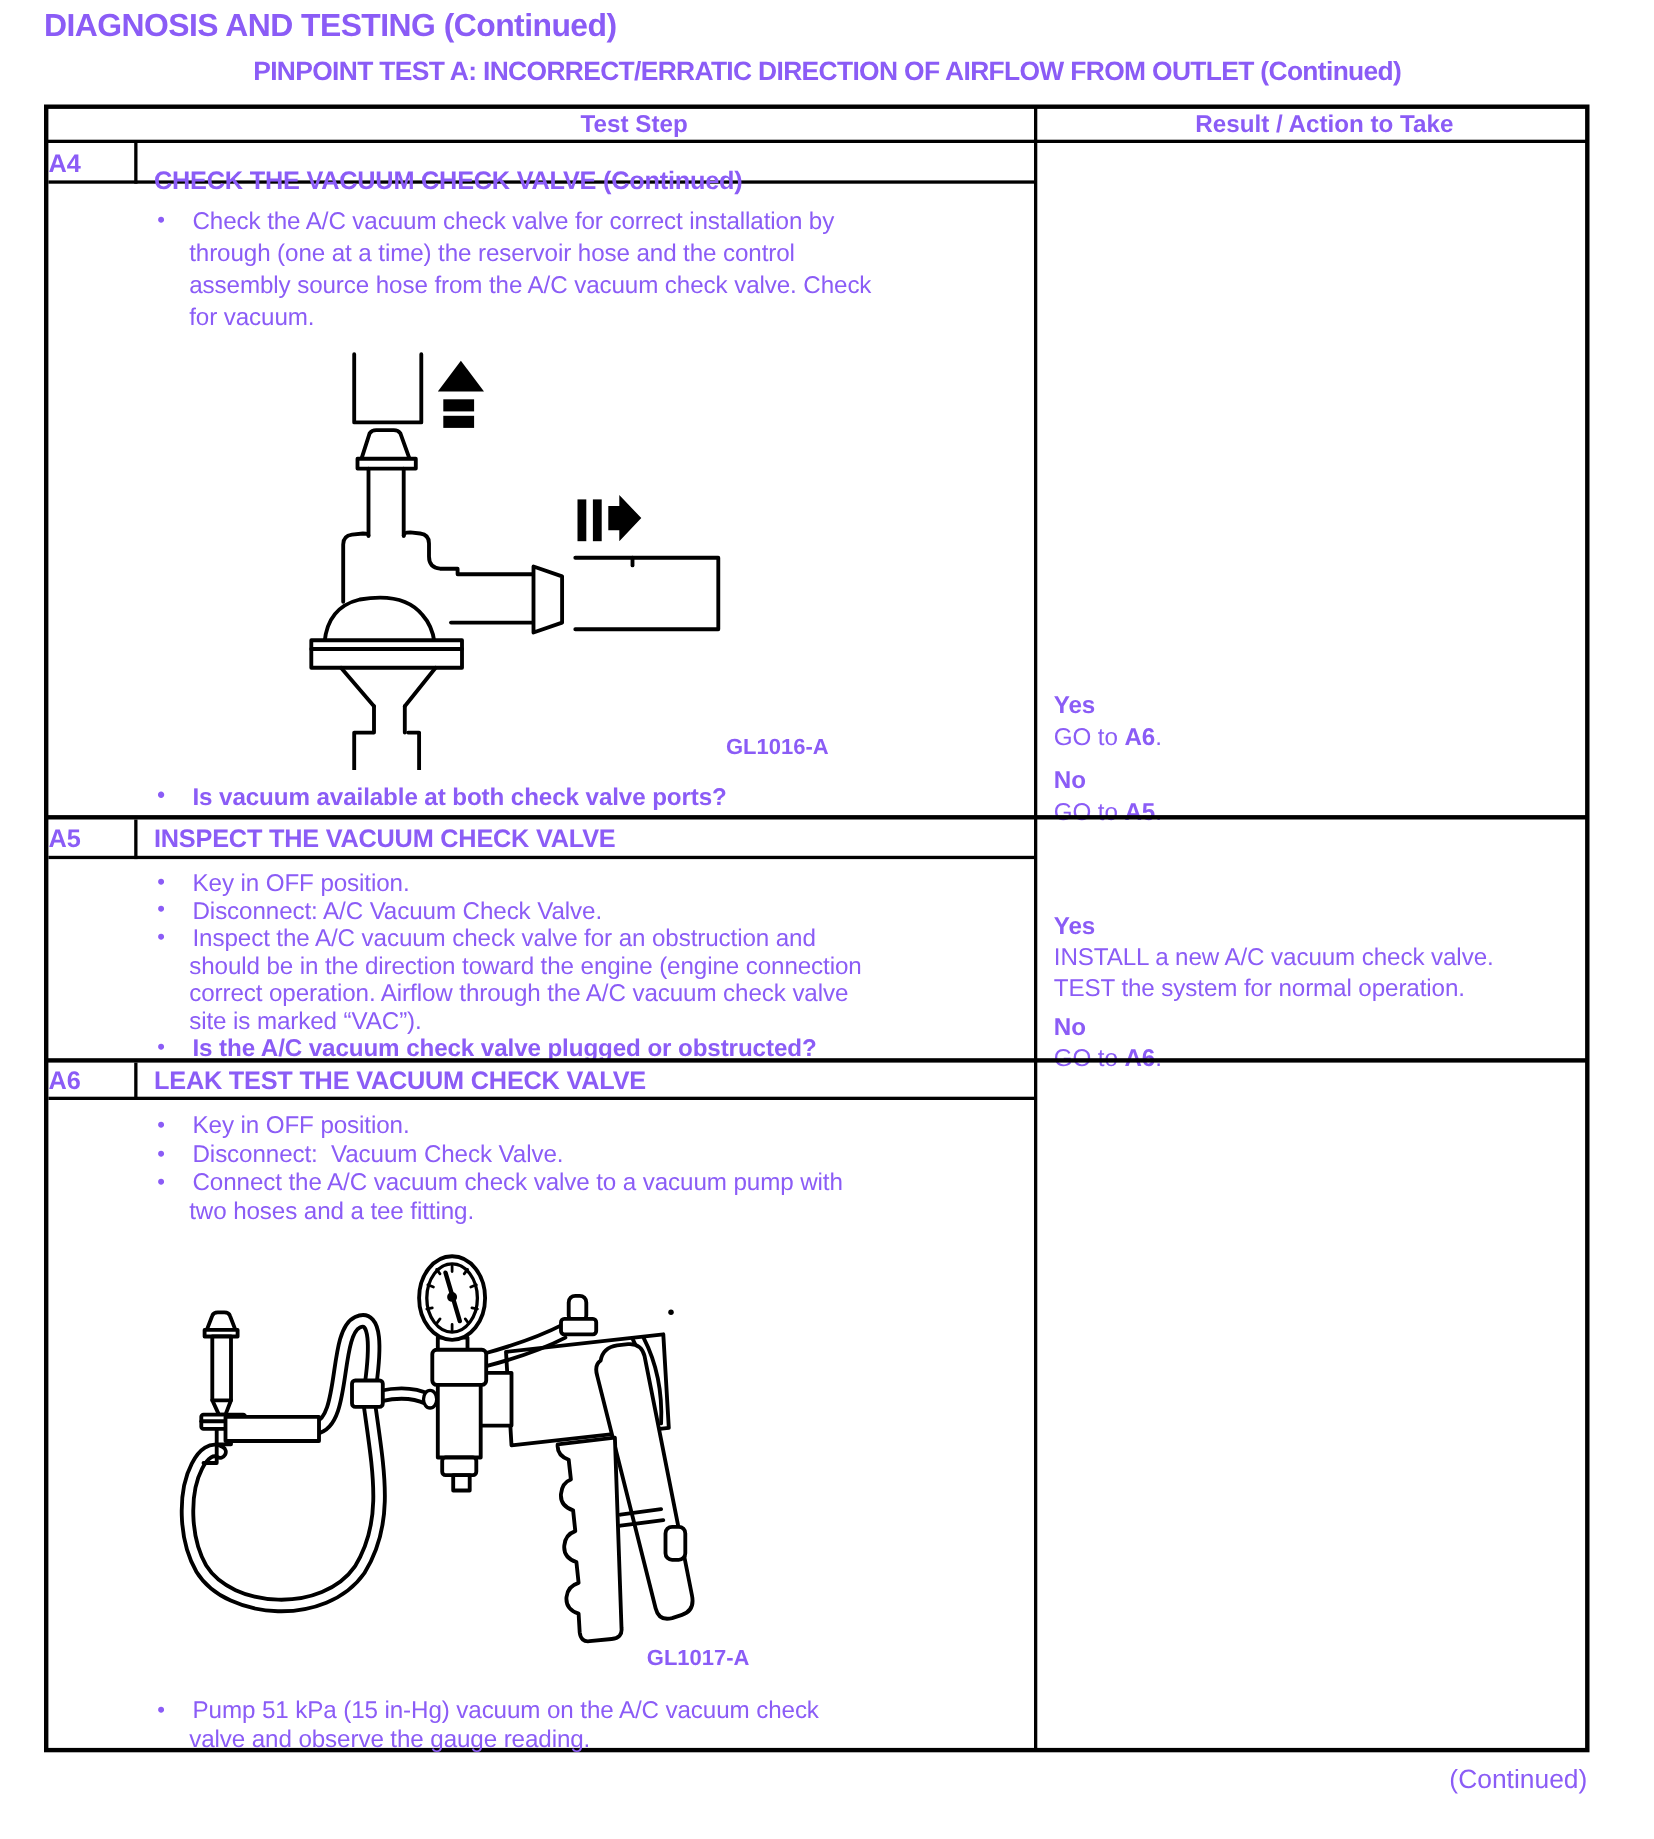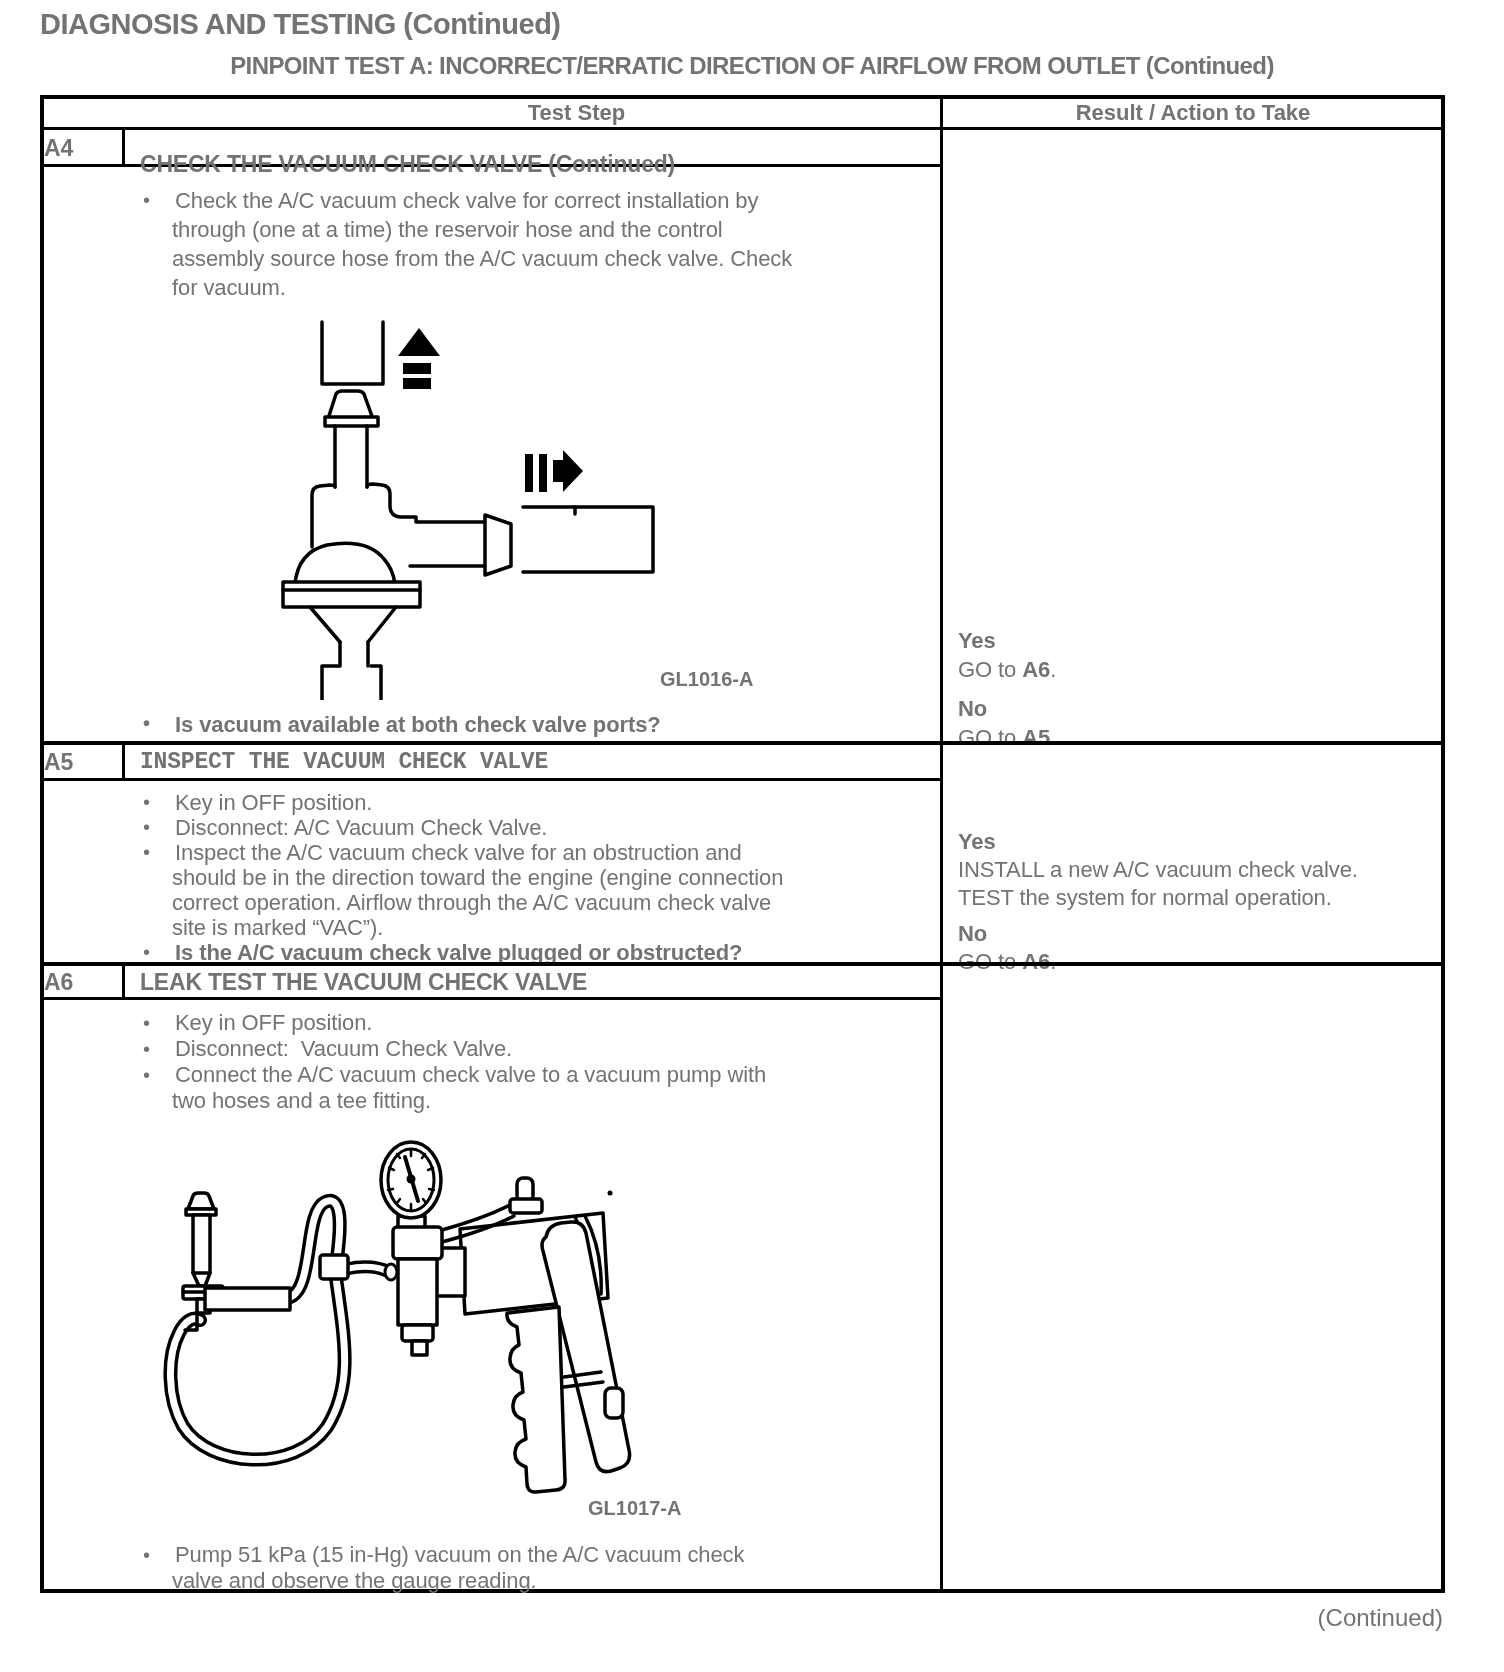--- a/index.html
+++ b/index.html
@@ -1,17 +1,17 @@
 <!DOCTYPE html>
 <html><head>
 <meta charset="utf-8">
 <style>
   html,body{margin:0;padding:0;background:#fff;}
   #page{position:relative;width:1504px;height:1672px;background:#ffffff;
-        font-family:"Liberation Sans","DejaVu Sans",sans-serif;color:#737373;overflow:hidden;}
+        font-family:"Liberation Sans","DejaVu Sans",sans-serif;color:#8b5cf6;overflow:hidden;}
   .abs{position:absolute;}
   .ln{position:absolute;background:#000;}
   .doc-title{font-size:29px;font-weight:bold;letter-spacing:-0.5px;white-space:nowrap;}
   .doc-subtitle{font-size:24px;font-weight:bold;letter-spacing:-0.6px;text-align:center;width:100%;white-space:nowrap;}
   .col-head{font-size:22px;font-weight:bold;text-align:center;}
   .step-id{font-size:23px;font-weight:bold;text-align:left;width:78px;}
   .step-title{font-size:23px;font-weight:bold;white-space:nowrap;letter-spacing:-0.2px;}
   .bullets{font-size:22px;letter-spacing:-0.1px;}
   .b-row{display:flex;}
   .b-marker{width:32px;flex:0 0 32px;font-size:20px;padding-left:3px;}
@@ -31,21 +31,21 @@
 <div id="page">
 
   <div class="abs doc-title" style="left:40px;top:8px;">DIAGNOSIS AND TESTING (Continued)</div>
   <div class="abs doc-subtitle" style="left:0px;top:52px;">PINPOINT TEST A: INCORRECT/ERRATIC DIRECTION OF AIRFLOW FROM OUTLET (Continued)</div>
 
   <div class="abs" style="left:40px;top:95px;width:1405px;height:1498px;border:4px solid #000;box-sizing:border-box;"></div>
   <div class="ln" style="left:940px;top:97px;width:3px;height:1494px;"></div>
   <div class="ln" style="left:42px;top:127px;width:1401px;height:3px;"></div>
 
   <div class="abs col-head" style="left:44px;top:100px;width:1065px;">Test Step</div>
-  <div class="abs col-head" style="left:943px;top:100px;width:500px;">Result / Action to Take</div>
+  <div class="abs col-head" style="left:943px;top:100px;width:500px;padding-left:11px;">Result / Action to Take</div>
 
   <div class="ln" style="left:122px;top:129px;width:3px;height:38px;"></div>
   <div class="ln" style="left:44px;top:164px;width:897px;height:3px;"></div>
   <div class="abs step-id" style="left:44px;top:135px;">A4</div>
   <div class="abs step-title" style="left:140px;top:135px;margin-top:16px;">CHECK THE VACUUM CHECK VALVE (Continued)</div>
 
   <div class="abs bullets" style="left:140px;top:186px;line-height:29px;">
     <div class="b-row">
       <span class="b-marker">•</span>
       <span class="b-text">Check the A/C vacuum check valve for correct installation by</span>
@@ -99,21 +99,21 @@
     <div class="lbl">Yes</div>
     <div><span>GO to </span><b>A6</b><span>.</span></div>
     <div class="lbl" style="margin-top:10px;">No</div>
     <div><span>GO to </span><b>A5</b><span>.</span></div>
   </div>
 
   <div class="ln" style="left:42px;top:741px;width:1401px;height:4px;"></div>
   <div class="ln" style="left:122px;top:745px;width:3px;height:36px;"></div>
   <div class="ln" style="left:44px;top:778px;width:897px;height:3px;"></div>
   <div class="abs step-id" style="left:44px;top:749px;">A5</div>
-  <div class="abs step-title" style="left:140px;top:749px;font-family:Liberation Mono, monospace;">INSPECT THE VACUUM CHECK VALVE</div>
+  <div class="abs step-title" style="left:140px;top:749px;">INSPECT THE VACUUM CHECK VALVE</div>
 
   <div class="abs bullets" style="left:140px;top:790px;line-height:25px;">
     <div class="b-row">
       <span class="b-marker">•</span>
       <span class="b-text">Key in OFF position.</span>
     </div>
     <div class="b-row">
       <span class="b-marker">•</span>
       <span class="b-text">Disconnect: A/C Vacuum Check Valve.</span>
     </div>

